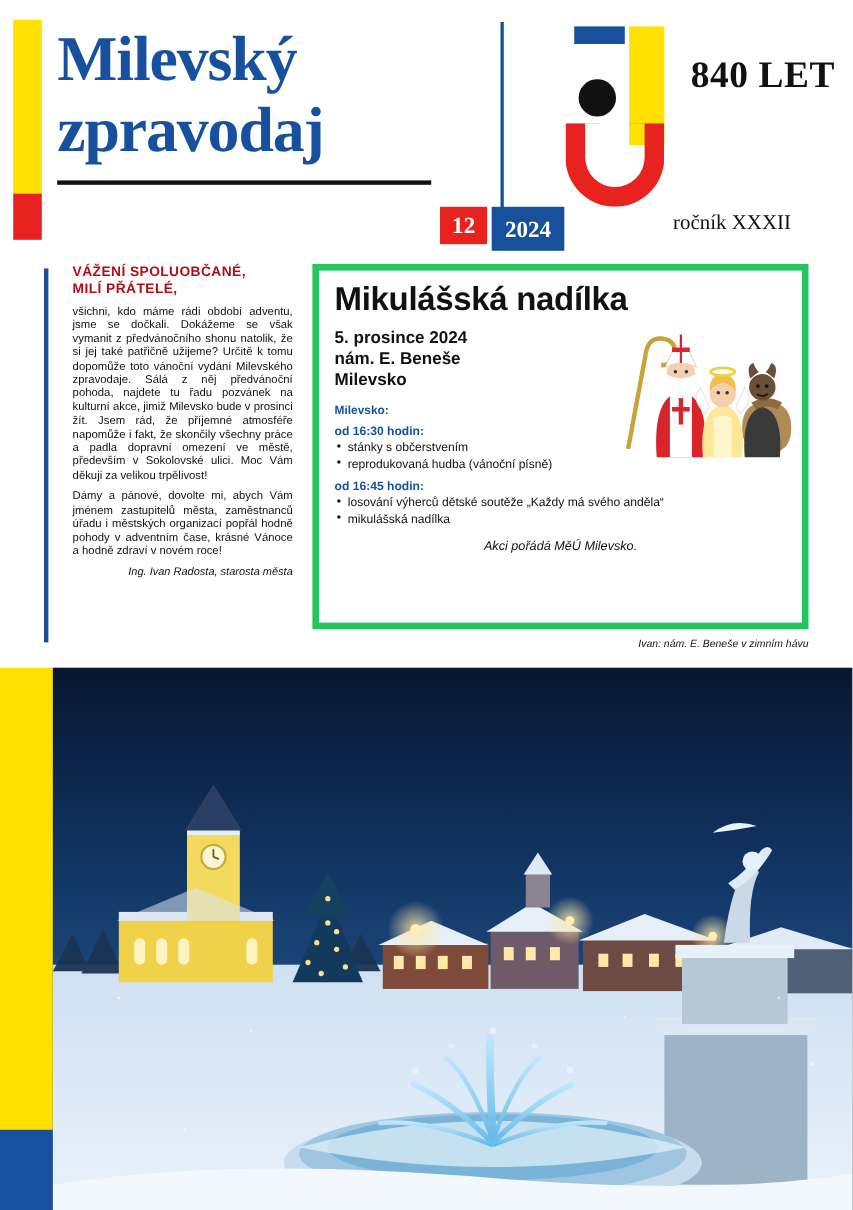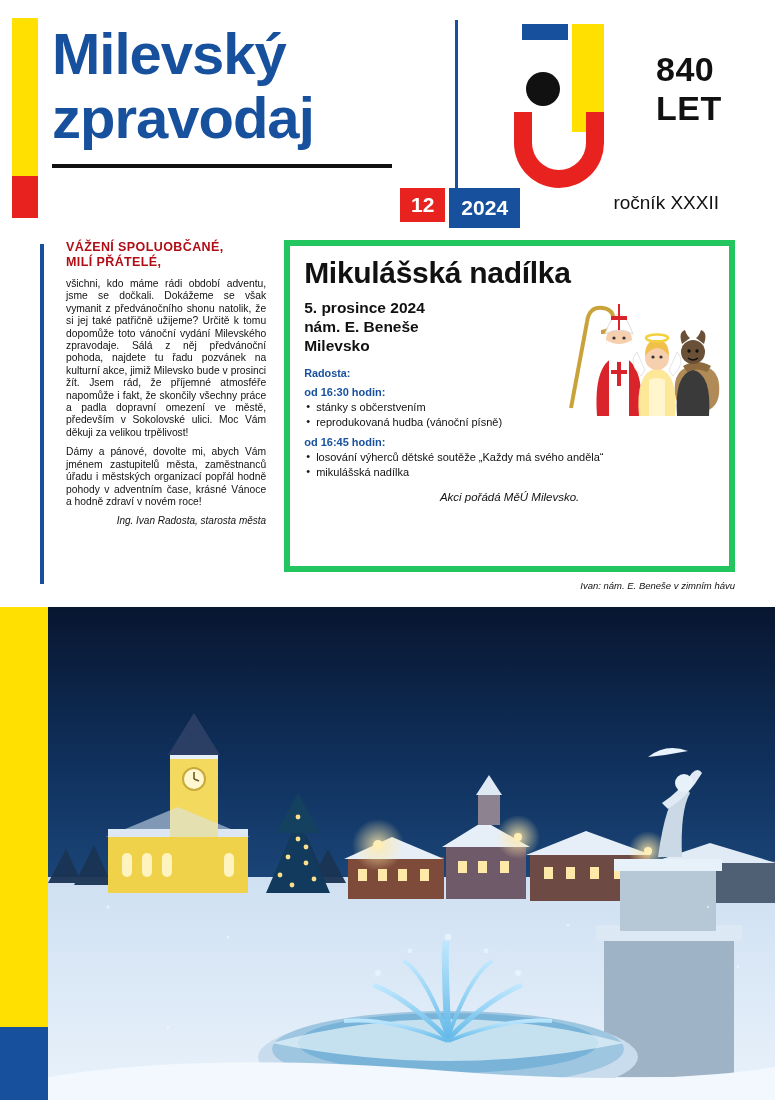--- a/index.html
+++ b/index.html
@@ -13,20 +13,21 @@
     position: relative;
     width: 775px; height: 1100px;
     background: #ffffff;
   }
 
   
   .masthead {
     position: relative;
     height: 232px;
     padding: 18px 40px 0 40px;
+    font-family: Liberation Serif, serif;
   }
   .left-bars {
     position: absolute;
     left: 12px; top: 18px;
     width: 26px; height: 200px;
   }
   .left-bars .yellow {
     position: absolute; left: 0; top: 0; width: 26px; height: 158px;
     background: #ffe000;
   }
@@ -81,21 +82,21 @@
   }
   .logo .arc {
     position: absolute; left: 6px; top: 88px; width: 90px; height: 76px;
     border: 18px solid #e8231f;
     border-top: none;
     border-bottom-left-radius: 48px;
     border-bottom-right-radius: 48px;
   }
   .years {
     position: absolute;
-    left: 656px; top: 50px;
+    left: 628px; top: 50px;
     font-size: 34px; font-weight: bold; color: #111;
     letter-spacing: 0.5px;
   }
 
   .issue-row {
     position: absolute;
     left: 400px; top: 188px;
     display: flex; align-items: stretch;
     height: 34px;
   }
@@ -370,21 +371,21 @@
               <path d="M129 56 q-4 -12 3 -14 q2 6 5 8 z" fill="#6b5038"></path>
               <path d="M151 56 q4 -12 -3 -14 q-2 6 -5 8 z" fill="#6b5038"></path>
               <circle cx="136" cy="63" r="1.7" fill="#111"></circle>
               <circle cx="144" cy="63" r="1.7" fill="#111"></circle>
               <path d="M135 70 q5 4 10 0" stroke="#111" stroke-width="1.4" fill="none"></path>
             </g>
           </svg>
         </div>
 
         <div class="poster-program">
-          <div class="prog-label">Radosta:</div>
+          <div class="prog-label">Milevsko:</div>
 
           <div class="prog-time">od 16:30 hodin:</div>
           <ul class="prog-list">
             <li>stánky s občerstvením</li>
             <li>reprodukovaná hudba (vánoční písně)</li>
           </ul>
 
           <div class="prog-time">od 16:45 hodin:</div>
           <ul class="prog-list">
             <li>losování výherců dětské soutěže „Každy má svého anděla“</li>

